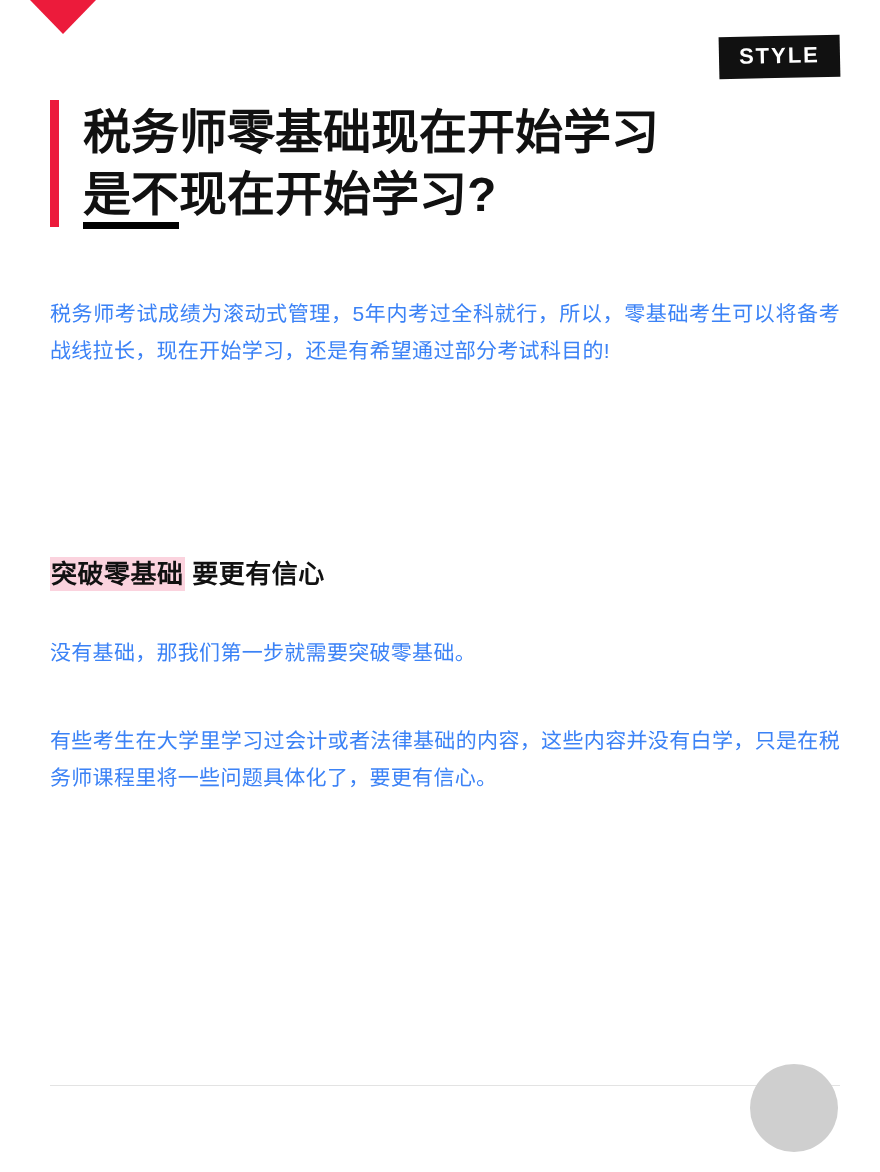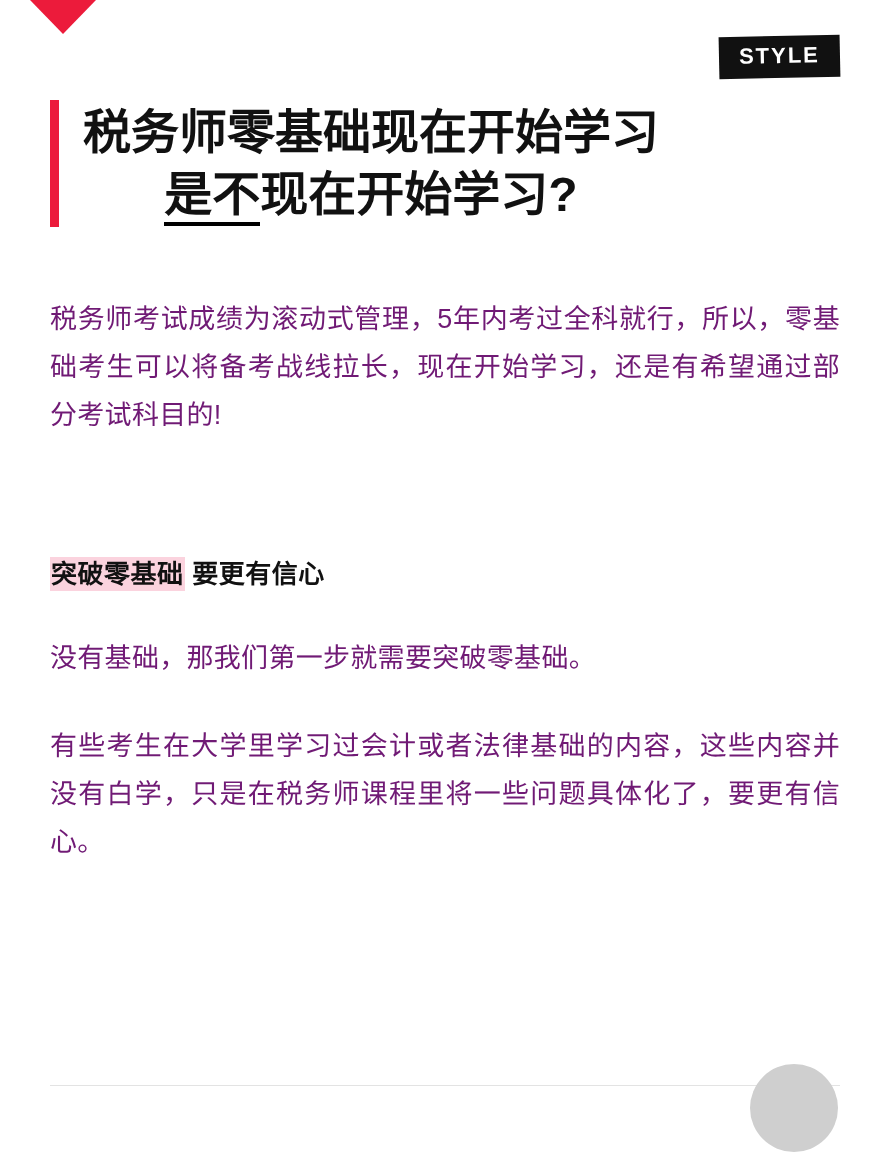--- a/index.html
+++ b/index.html
@@ -53,49 +53,48 @@
   }
 
   
   .title-block {
     position: absolute;
     left: 50px;
     top: 100px;
     width: 790px;
     display: flex;
     align-items: stretch;
-    text-align: center;
   }
   .title-bar {
     width: 9px;
     background: #ec1b3b;
     flex: 0 0 9px;
     margin-right: 24px;
   }
   .title-text {
     font-size: 48px;
     font-weight: bold;
     line-height: 1.30;
     letter-spacing: 0px;
     color: #111111;
     padding-top: 2px;
   }
   .title-line2 .u {
-    border-bottom: 4px solid #000000;
+    border-bottom: 7px solid #000000;
     padding-bottom: 1px;
   }
 
   
   .para {
     position: absolute;
     left: 50px;
     width: 790px;
-    font-size: 27px;
+    font-size: 21px;
     line-height: 1.78;
-    color: #701a75;
+    color: #3b82f6;
     text-align: justify;
     letter-spacing: 0.3px;
   }
   #para-intro { top: 295px; }
 
   .subhead {
     position: absolute;
     left: 50px;
     top: 553px;
     font-size: 26px;

